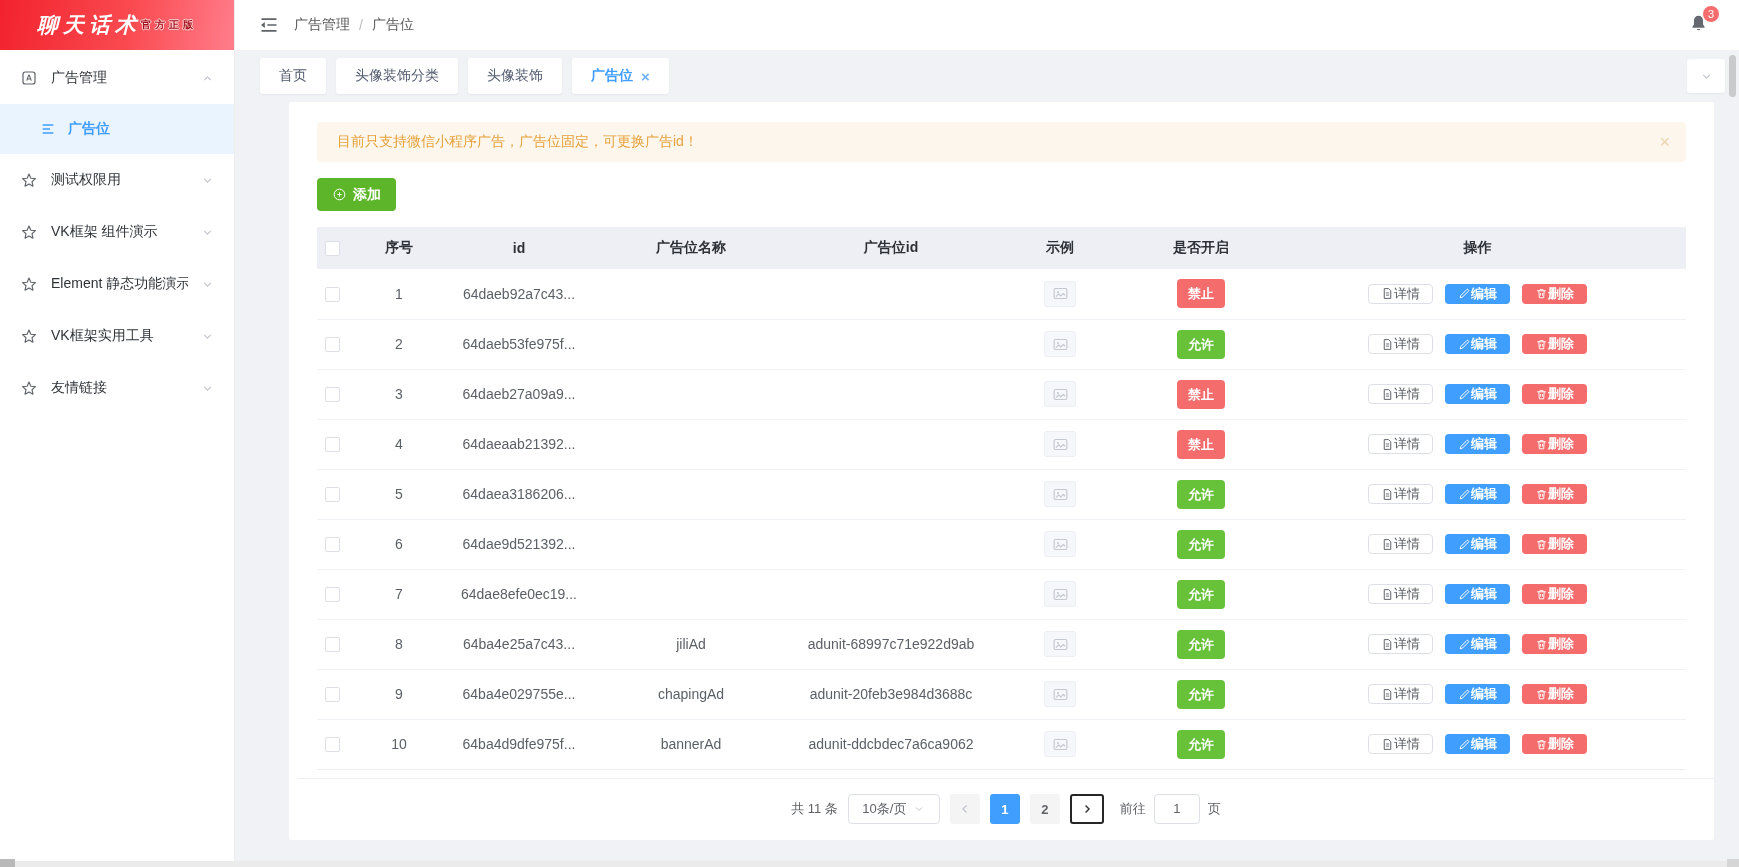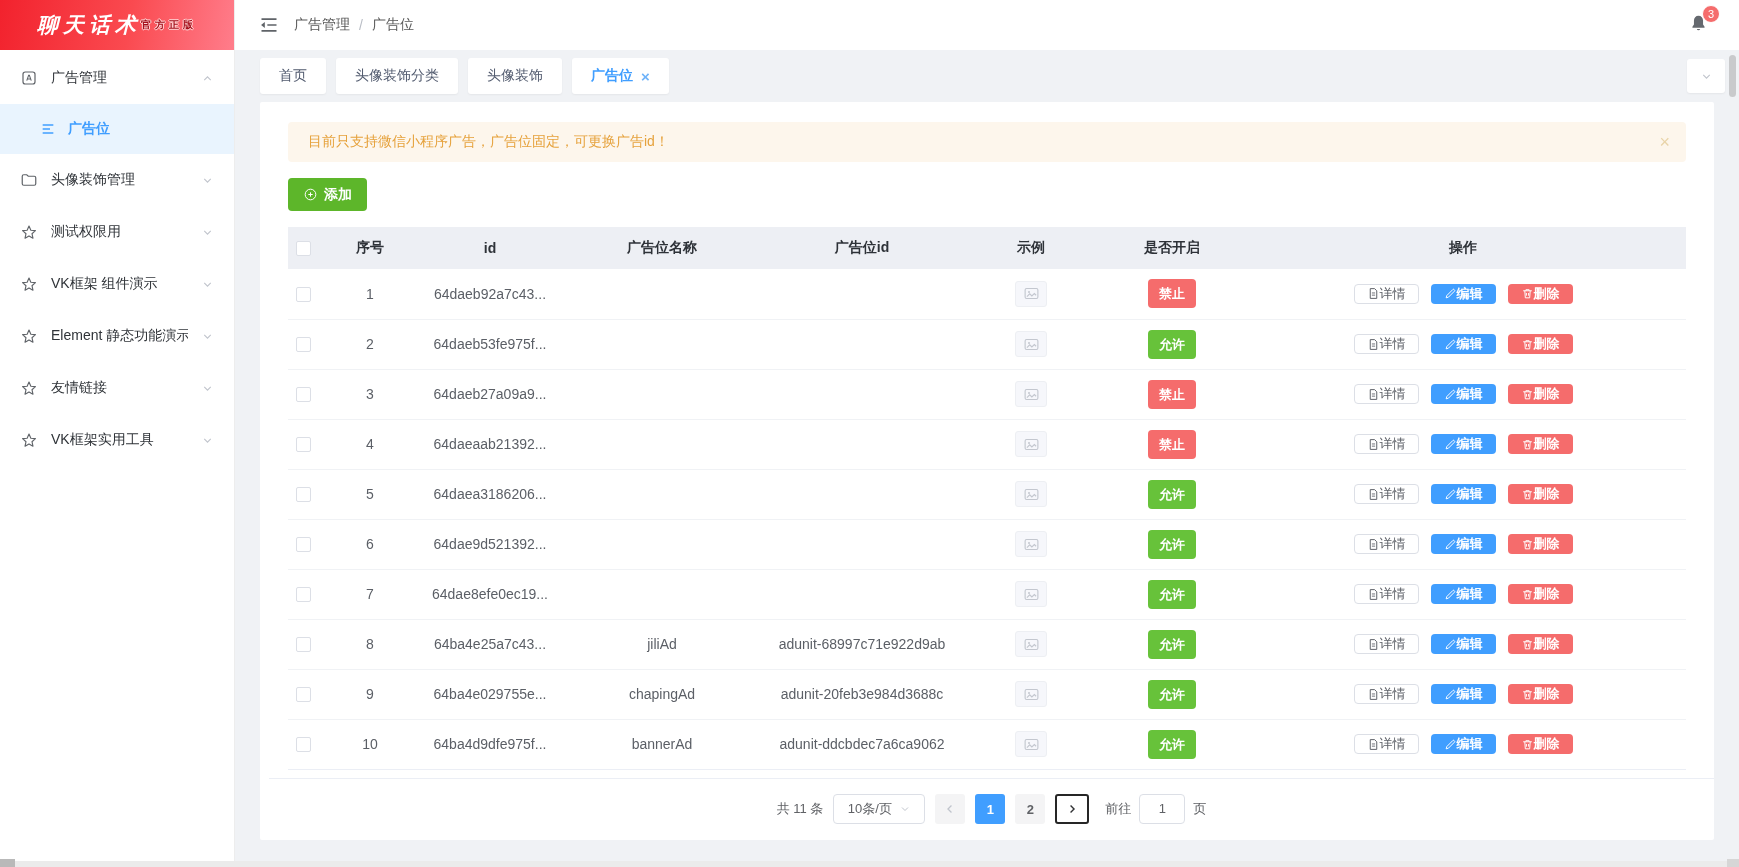--- a/index.html
+++ b/index.html
@@ -43,21 +43,21 @@
 
   .tabsbar { height:52px; display:flex; align-items:center; gap:10px; padding:0 14px 0 25px; }
   .tab { height:36px; background:#fff; border-radius:3px; box-shadow:0 1px 2px rgba(0,0,0,.05);
          display:flex; align-items:center; gap:8px; padding:0 19px; font-size:14px; color:#515a6e; cursor:pointer; white-space:nowrap; }
   .tab.active { color:#409eff; font-weight:bold; }
   .tab .tab-close { font-size:15px; color:#6fb3f9; line-height:1; }
   .tab-more { margin-left:auto; width:38px; height:34px; background:#fff; border-radius:3px;
               display:flex; align-items:center; justify-content:center; cursor:pointer; box-shadow:0 1px 2px rgba(0,0,0,.05); }
 
   .content { flex:1; padding:0 25px; }
-  .card { background:#fff; border-radius:2px; height:738px; padding:20px 28px 0; position:relative; }
+  .card { background:#fff; border-radius:2px; height:738px; padding:20px 28px 0; position:relative;margin-left:29px; }
 
   .alert { height:40px; background:#fdf6ec; border-radius:4px; display:flex; align-items:center;
            padding:0 16px 0 20px; color:#e6a23c; font-size:14px; }
   .alert-close { margin-left:auto; color:#e9d4a9; font-size:18px; cursor:pointer; line-height:1; }
 
   .btn-add { margin-top:16px; height:33px; display:inline-flex; align-items:center; gap:6px;
              background:#5db62a; color:#fff; border:none; border-radius:4px; padding:0 15px;
              font-size:14px; font-weight:bold; cursor:pointer; font-family:inherit; }
 
   
@@ -128,89 +128,76 @@
           <span class="mi-icon">
             <svg viewBox="0 0 24 24" width="16" height="16">
               <path d="M4 6h16M4 12h11M4 18h16" stroke="currentColor" stroke-width="2" fill="none"></path>
             </svg>
           </span>
           <span class="mi-label">广告位</span>
         </div>
         <div class="menu-item">
           <span class="mi-icon">
             <svg viewBox="0 0 24 24" width="18" height="18">
-              <path d="M3 7a2 2 0 0 1 2-2h4l2 2h8a2 2 0 0 1 2 2v8a2 2 0 0 1-2 2H5a2 2 0 0 1-2-2z" fill="none" stroke="currentColor" stroke-width="1.6"></path>
-            </svg>
-          </span>
-          <span class="mi-label">头像装饰管理</span>
+              <polygon points="12,4 14.47,9.6 20.56,10.22 15.99,14.3 17.29,20.28 12,17.2 6.71,20.28 8.01,14.3 3.44,10.22 9.53,9.6" fill="none" stroke="currentColor" stroke-width="1.5" stroke-linejoin="round"></polygon>
+            </svg>
+          </span>
+          <span class="mi-label">测试权限用</span>
           <span style="display:flex;">
             <svg viewBox="0 0 24 24" width="13" height="13">
               <path d="M6 9l6 6 6-6" fill="none" stroke="#c0c4cc" stroke-width="2"></path>
             </svg>
           </span>
         </div>
         <div class="menu-item">
           <span class="mi-icon">
             <svg viewBox="0 0 24 24" width="18" height="18">
               <polygon points="12,4 14.47,9.6 20.56,10.22 15.99,14.3 17.29,20.28 12,17.2 6.71,20.28 8.01,14.3 3.44,10.22 9.53,9.6" fill="none" stroke="currentColor" stroke-width="1.5" stroke-linejoin="round"></polygon>
             </svg>
           </span>
-          <span class="mi-label">测试权限用</span>
+          <span class="mi-label">VK框架 组件演示</span>
           <span style="display:flex;">
             <svg viewBox="0 0 24 24" width="13" height="13">
               <path d="M6 9l6 6 6-6" fill="none" stroke="#c0c4cc" stroke-width="2"></path>
             </svg>
           </span>
         </div>
         <div class="menu-item">
           <span class="mi-icon">
             <svg viewBox="0 0 24 24" width="18" height="18">
               <polygon points="12,4 14.47,9.6 20.56,10.22 15.99,14.3 17.29,20.28 12,17.2 6.71,20.28 8.01,14.3 3.44,10.22 9.53,9.6" fill="none" stroke="currentColor" stroke-width="1.5" stroke-linejoin="round"></polygon>
             </svg>
           </span>
-          <span class="mi-label">VK框架 组件演示</span>
+          <span class="mi-label">Element 静态功能演示</span>
           <span style="display:flex;">
             <svg viewBox="0 0 24 24" width="13" height="13">
               <path d="M6 9l6 6 6-6" fill="none" stroke="#c0c4cc" stroke-width="2"></path>
             </svg>
           </span>
         </div>
         <div class="menu-item">
           <span class="mi-icon">
             <svg viewBox="0 0 24 24" width="18" height="18">
               <polygon points="12,4 14.47,9.6 20.56,10.22 15.99,14.3 17.29,20.28 12,17.2 6.71,20.28 8.01,14.3 3.44,10.22 9.53,9.6" fill="none" stroke="currentColor" stroke-width="1.5" stroke-linejoin="round"></polygon>
             </svg>
           </span>
-          <span class="mi-label">Element 静态功能演示</span>
+          <span class="mi-label">VK框架实用工具</span>
           <span style="display:flex;">
             <svg viewBox="0 0 24 24" width="13" height="13">
               <path d="M6 9l6 6 6-6" fill="none" stroke="#c0c4cc" stroke-width="2"></path>
             </svg>
           </span>
         </div>
         <div class="menu-item">
           <span class="mi-icon">
             <svg viewBox="0 0 24 24" width="18" height="18">
               <polygon points="12,4 14.47,9.6 20.56,10.22 15.99,14.3 17.29,20.28 12,17.2 6.71,20.28 8.01,14.3 3.44,10.22 9.53,9.6" fill="none" stroke="currentColor" stroke-width="1.5" stroke-linejoin="round"></polygon>
             </svg>
           </span>
           <span class="mi-label">友情链接</span>
-          <span style="display:flex;">
-            <svg viewBox="0 0 24 24" width="13" height="13">
-              <path d="M6 9l6 6 6-6" fill="none" stroke="#c0c4cc" stroke-width="2"></path>
-            </svg>
-          </span>
-        </div>
-        <div class="menu-item">
-          <span class="mi-icon">
-            <svg viewBox="0 0 24 24" width="18" height="18">
-              <polygon points="12,4 14.47,9.6 20.56,10.22 15.99,14.3 17.29,20.28 12,17.2 6.71,20.28 8.01,14.3 3.44,10.22 9.53,9.6" fill="none" stroke="currentColor" stroke-width="1.5" stroke-linejoin="round"></polygon>
-            </svg>
-          </span>
-          <span class="mi-label">VK框架实用工具</span>
           <span style="display:flex;">
             <svg viewBox="0 0 24 24" width="13" height="13">
               <path d="M6 9l6 6 6-6" fill="none" stroke="#c0c4cc" stroke-width="2"></path>
             </svg>
           </span>
         </div>
       </nav>
   </aside>
 
   <div class="main">

